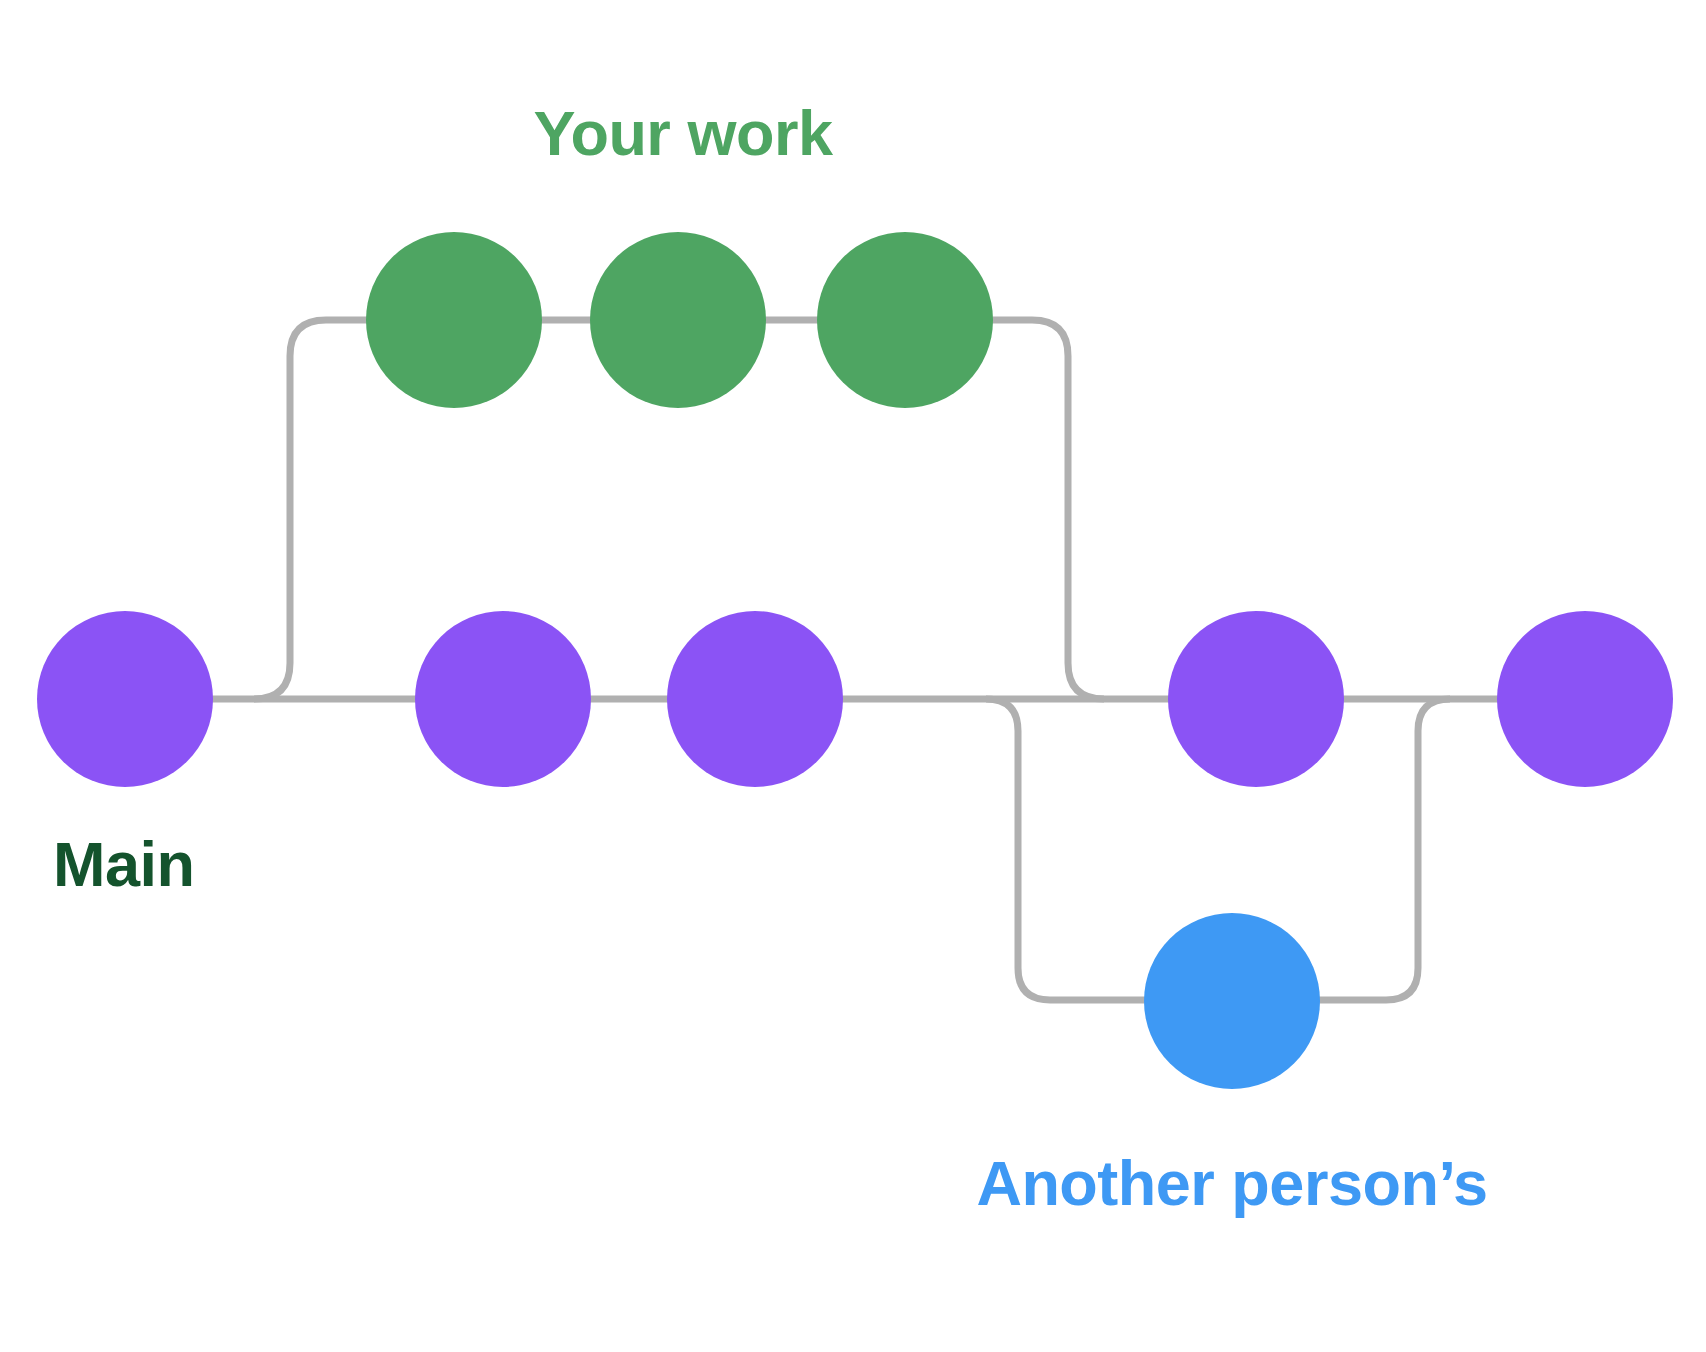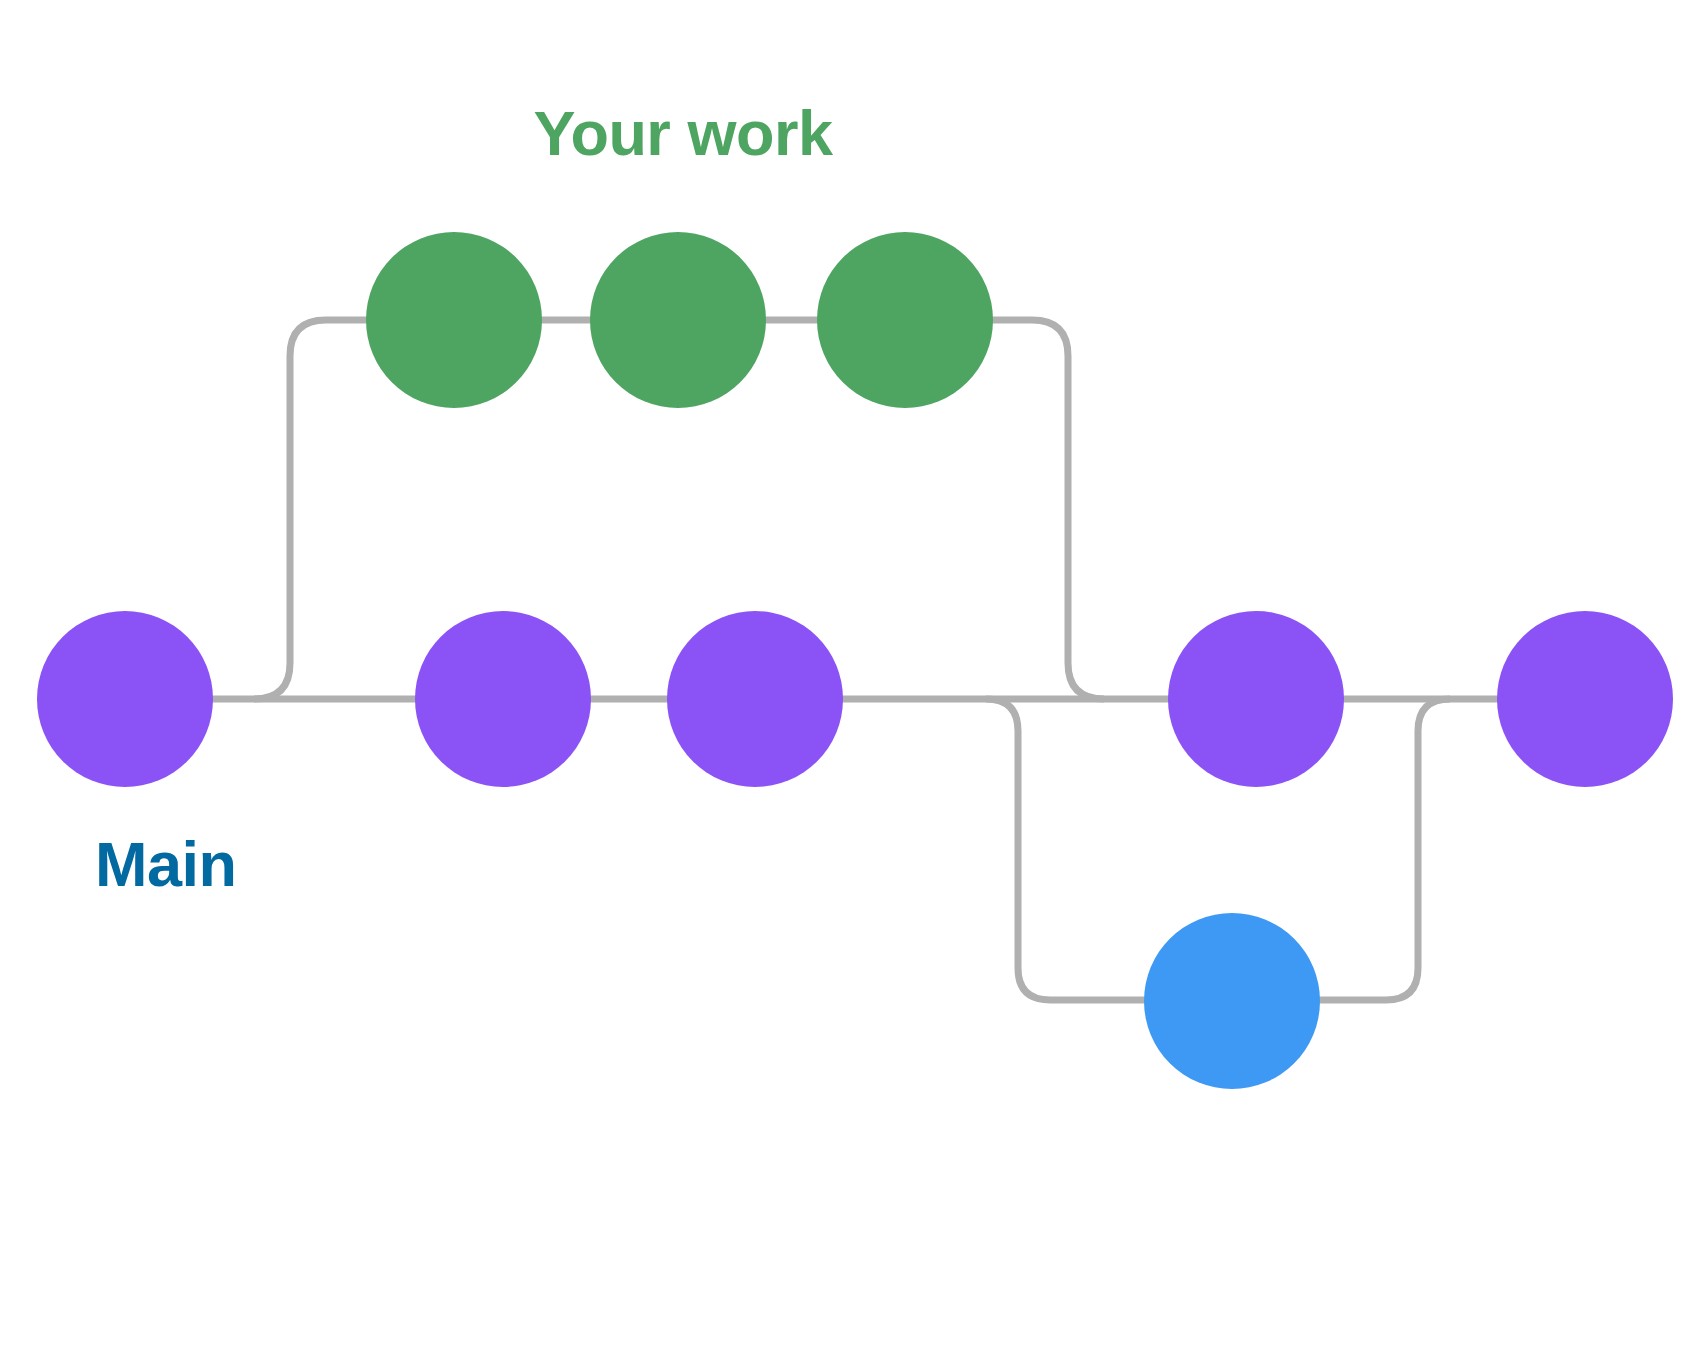--- a/index.html
+++ b/index.html
@@ -67,19 +67,19 @@
         <circle cx="1585" cy="699" r="88" fill="#8B53F5"></circle>
         <circle cx="454" cy="320" r="88" fill="#4EA562"></circle>
         <circle cx="678" cy="320" r="88" fill="#4EA562"></circle>
         <circle cx="905" cy="320" r="88" fill="#4EA562"></circle>
         <circle cx="1232" cy="1001" r="88" fill="#3E99F4"></circle>
       </g>
   </svg>
 
   <div class="label label-your-work" style="color: rgb(78, 165, 98);">Your work</div>
 
-  <div class="label label-main" style="color: #0369a1; margin-left: 42px;">Main</div>
+  <div class="label label-main" style="color: #14532d;">Main</div>
 
   <div class="label label-another" style="color: rgb(62, 153, 244);">
-    <br>
+    <span>Another person’s</span><br>
   </div>
 
 </div>
 
 </body></html>

